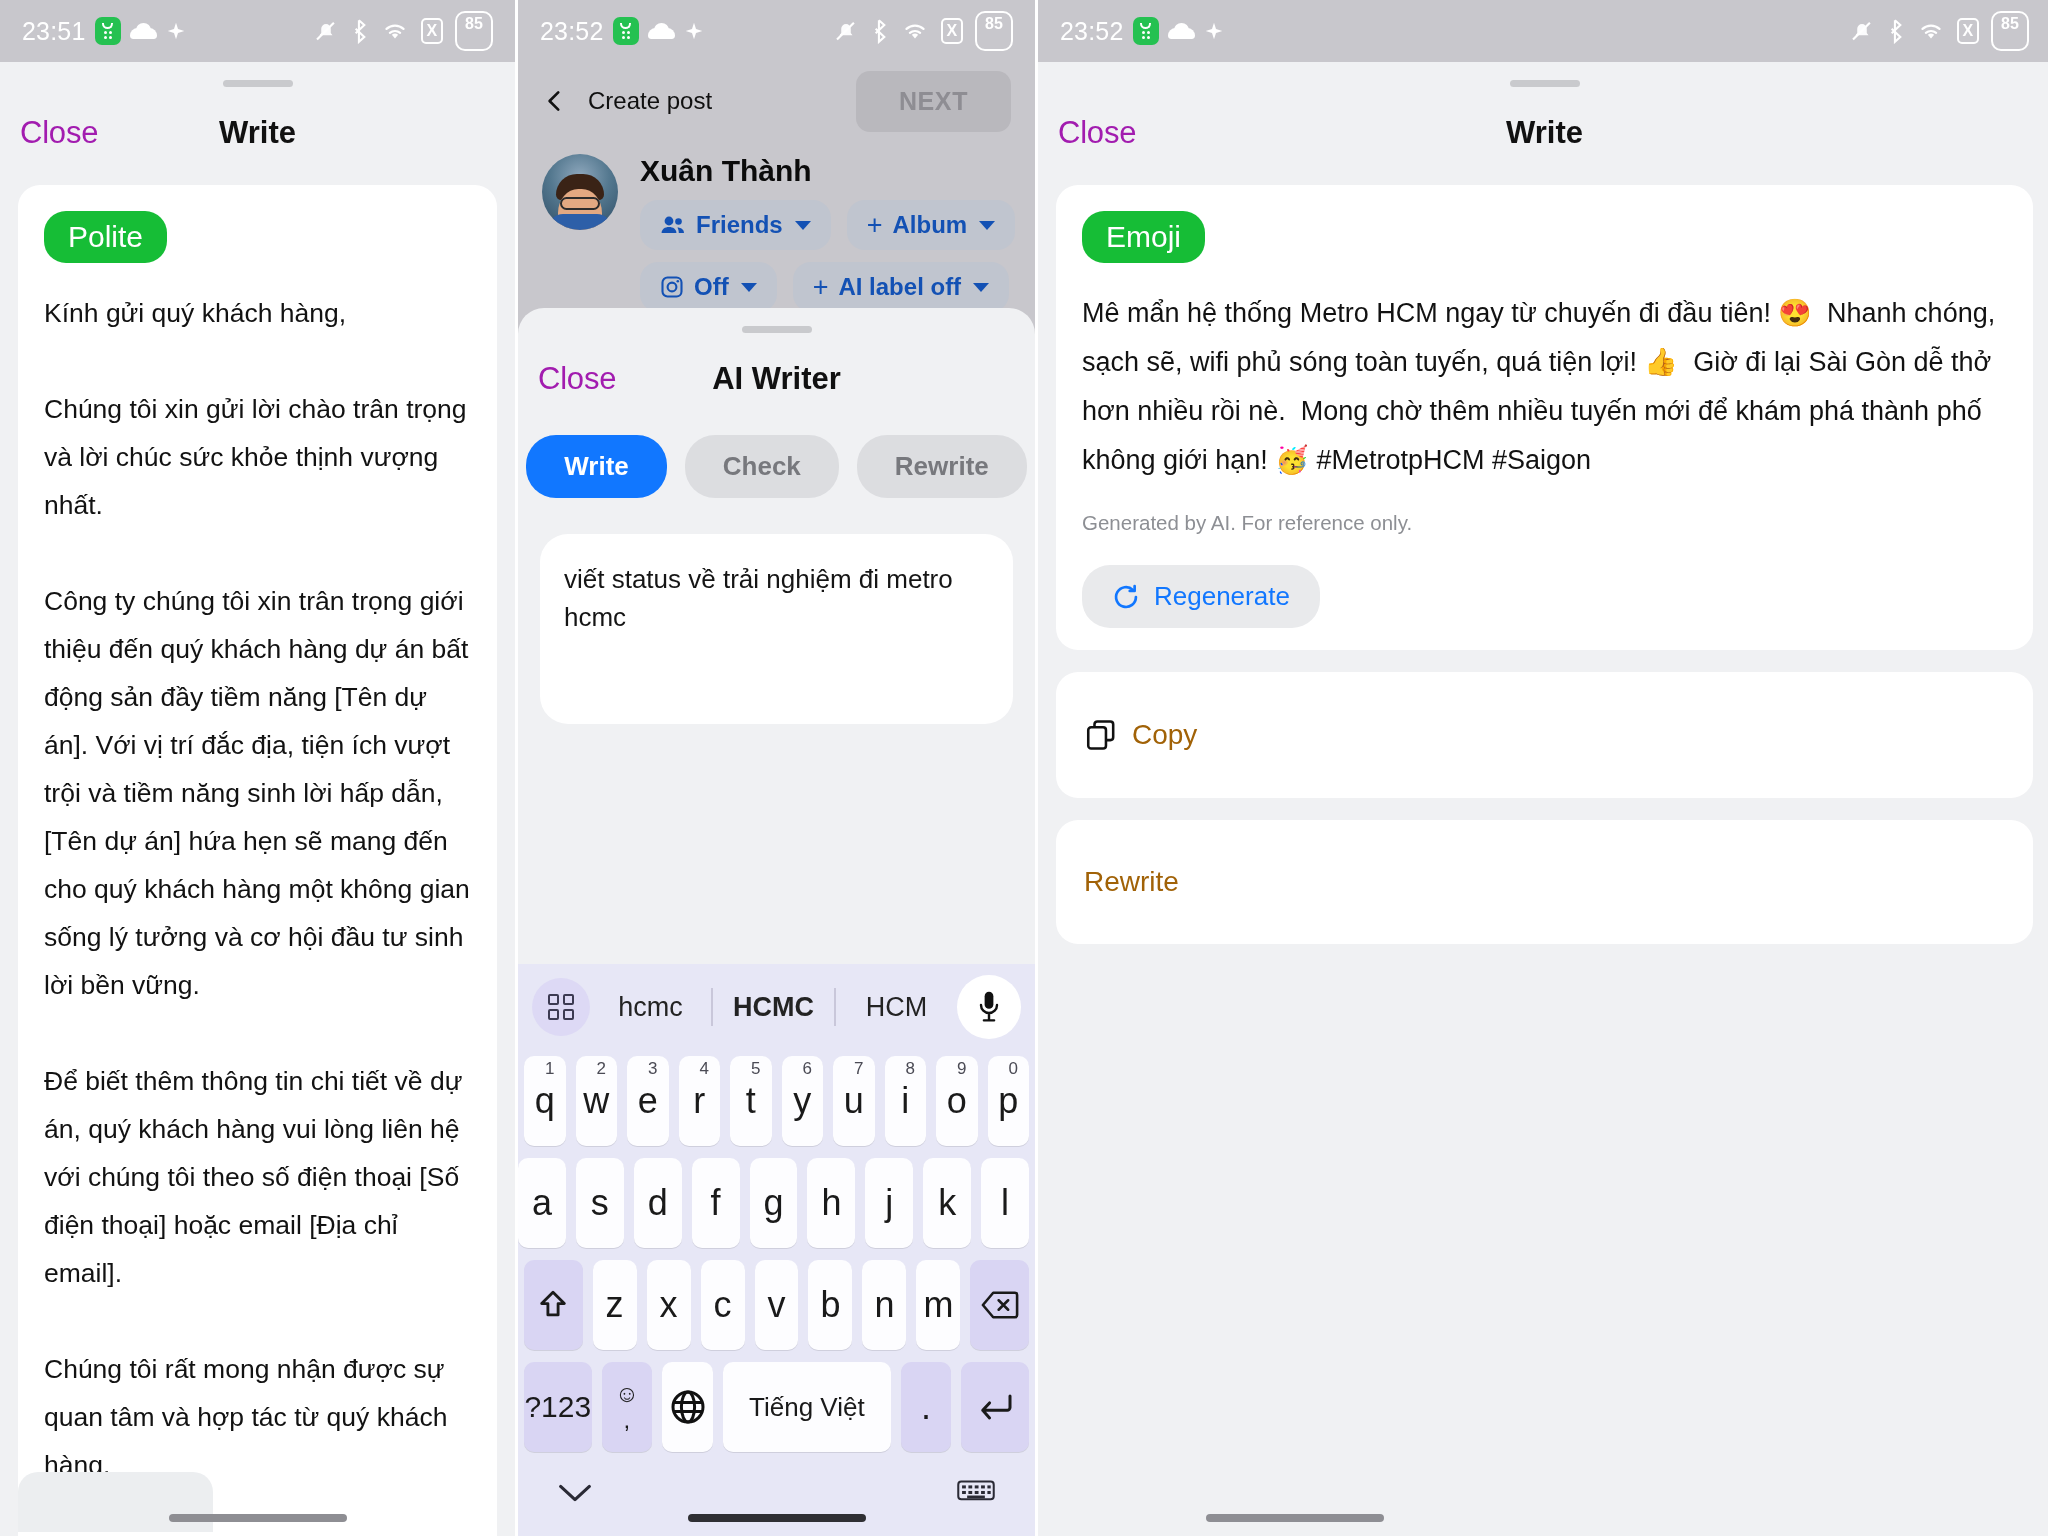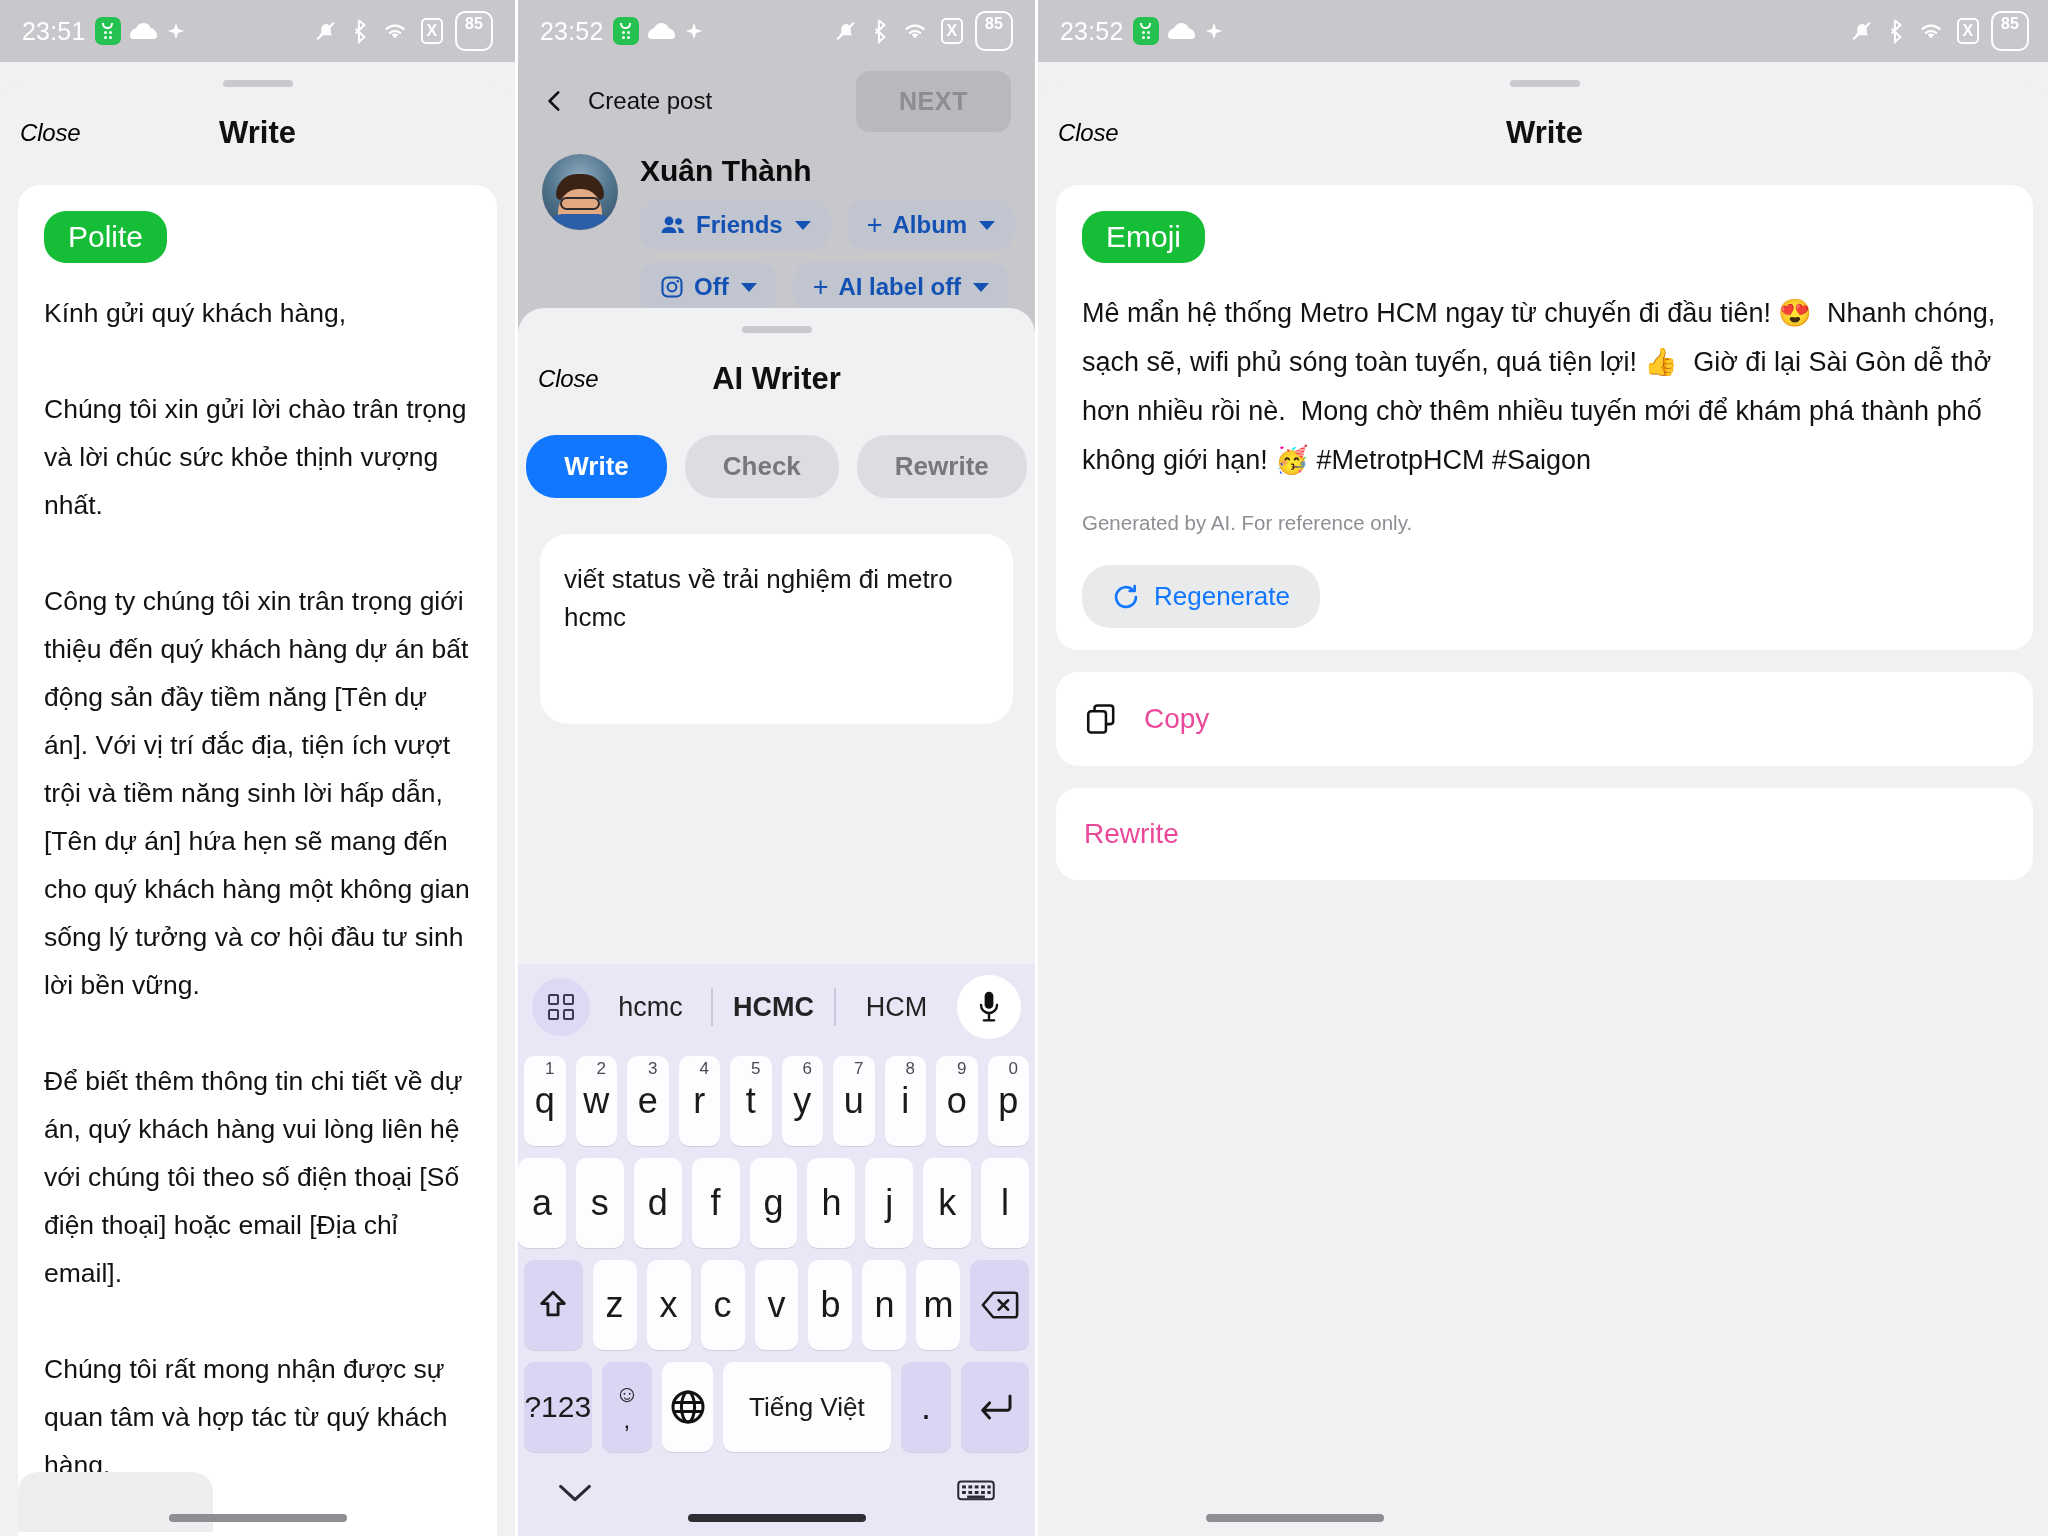--- a/index.html
+++ b/index.html
@@ -75,23 +75,22 @@
   }
   .grabber {
     width: 70px; height: 7px; border-radius: 4px; background: #c9cacd;
     margin: 18px auto 0;
   }
   .sheet-head {
     height: 92px; display: flex; align-items: center;
     padding: 0 20px; position: relative;
   }
   .btn-close {
-    color: #000000; font-size: 24px; font-weight: 400;
+    color: #a21caf; font-size: 31px; font-weight: 400;
     letter-spacing: -.2px;
-    font-style: italic;
   }
   .sheet-title {
     position: absolute; left: 0; right: 0; text-align: center;
     font-size: 31px; font-weight: 600; color: #111; pointer-events:none;
   }
 
   
   .card {
     background: #fff; border-radius: 22px;
     margin: 6px 18px 0; padding: 26px 26px 22px;
@@ -232,22 +231,22 @@
   .key.sm { font-size: 30px; }
   .key.stack { flex-direction: column; gap: 0; font-size: 24px; line-height: 26px; }
   .kb-foot { height: 74px; display: flex; align-items: center; justify-content: space-between;
     padding: 0 40px; }
 
   
   .act-card {
     background: #fff; border-radius: 22px; margin: 22px 18px 0;
   }
   .act-row {
-    display: flex; align-items: center; gap: 26px;
-    padding: 30px 28px; font-size: 28px; color: #ec4899;
+    display: flex; align-items: center; gap: 14px;
+    padding: 46px 28px; font-size: 28px; color: #a16207;
   }
   .act-row + .act-row { border-top: 1.5px solid #e8e8ea; }
   .regen {
     display: inline-flex; align-items: center; gap: 14px;
     background: #e9eaec; color: #1177ff;
     font-size: 26px; font-weight: 500;
     padding: 16px 30px; border-radius: 28px;
     margin-top: 30px;
   }
 </style>

